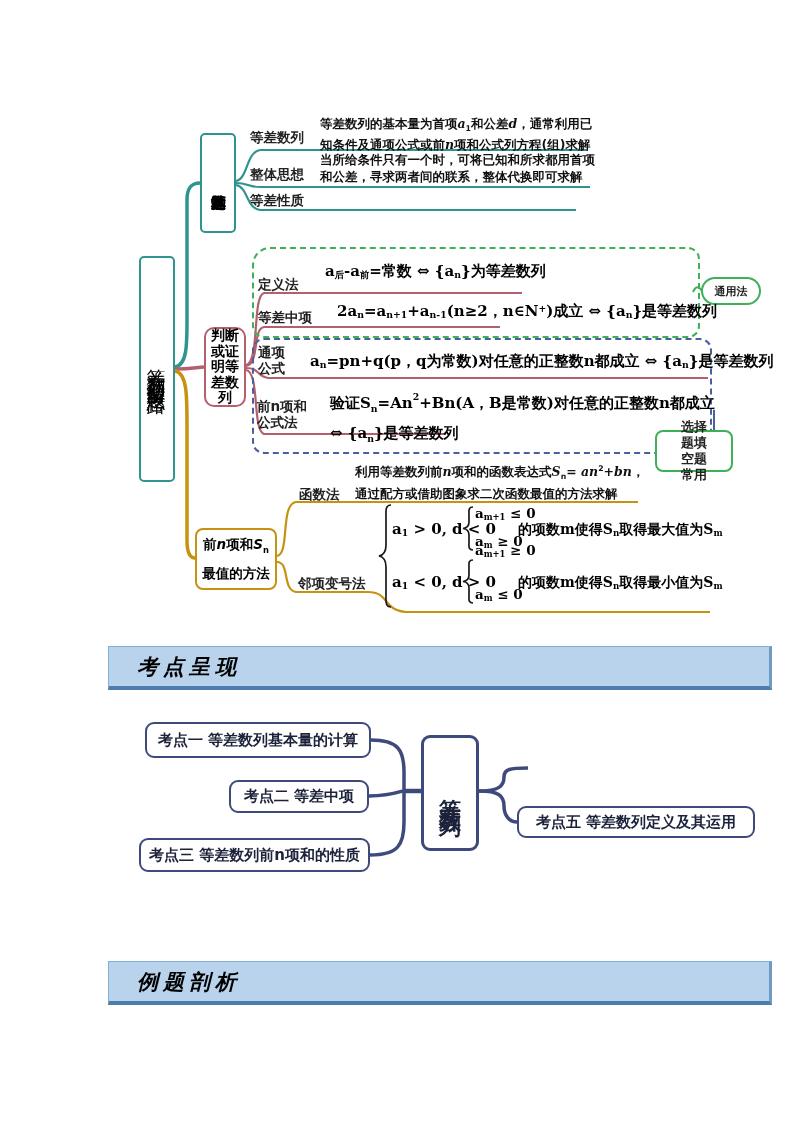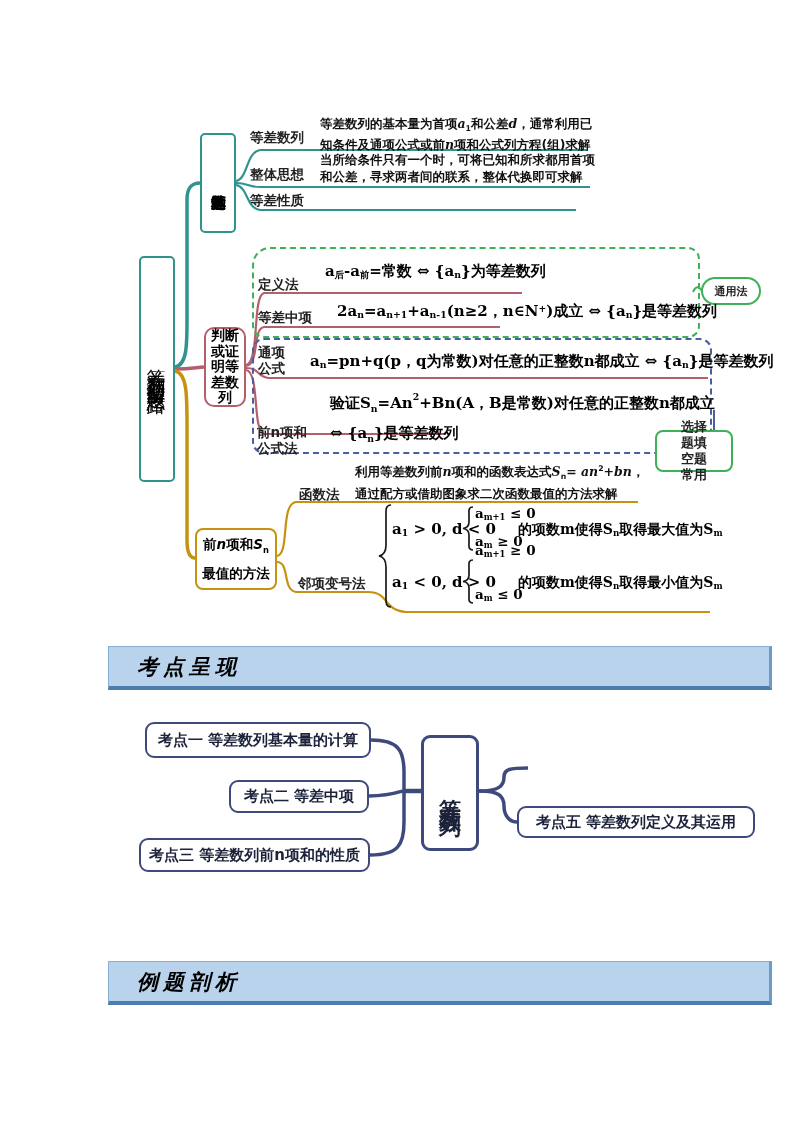--- a/index.html
+++ b/index.html
@@ -101,21 +101,21 @@
 
   <span class="lbl" style="left:258px;top:277px;">定义法</span>
   <span class="fm" style="left:325px;top:262px;">a<sub>后</sub>-a<sub>前</sub>=常数 ⇔ {a<sub>n</sub>}为等差数列</span>
 
   <span class="lbl" style="left:258px;top:310px;">等差中项</span>
   <span class="fm" style="left:337px;top:302px;">2a<sub>n</sub>=a<sub>n+1</sub>+a<sub>n-1</sub>(n≥2，n∈N<sup>+</sup>)成立 ⇔ {a<sub>n</sub>}是等差数列</span>
 
   <div class="lbl wrap" style="left:258px;top:345px;width:32px;">通项公式</div>
   <span class="fm" style="left:310px;top:352px;">a<sub>n</sub>=pn+q(p，q为常数)对任意的正整数n都成立 ⇔ {a<sub>n</sub>}是等差数列</span>
 
-  <div class="lbl wrap" style="left:257px;top:399px;width:58px;margin-top:26px;">前n项和公式法</div>
+  <div class="lbl wrap" style="left:257px;top:399px;width:58px;">前n项和公式法</div>
   <div class="fm lh24" style="left:330px;top:385px;">验证S<sub>n</sub>=An<sup>2</sup>+Bn(A，B是常数)对任意的正整数n都成立<br>⇔ {a<sub>n</sub>}是等差数列</div>
 
   <div class="tag" style="left:701px;top:277px;width:60px;height:28px;border-radius:14px;font-size:11px;">通用法</div>
   <div class="tag wrap" style="left:655px;top:430px;width:78px;height:42px;border-radius:8px;font-size:13px;line-height:16px;padding:0 22px;">选择题填空题常用</div>
 
   <div class="node gold-box" style="left:195px;top:528px;width:82px;height:62px;flex-direction:column;font-size:13.5px;font-weight:bold;line-height:23px;">
     <span>前<i>n</i>项和<i>S</i><sub>n</sub></span>
     <span>最值的方法</span>
   </div>
 

